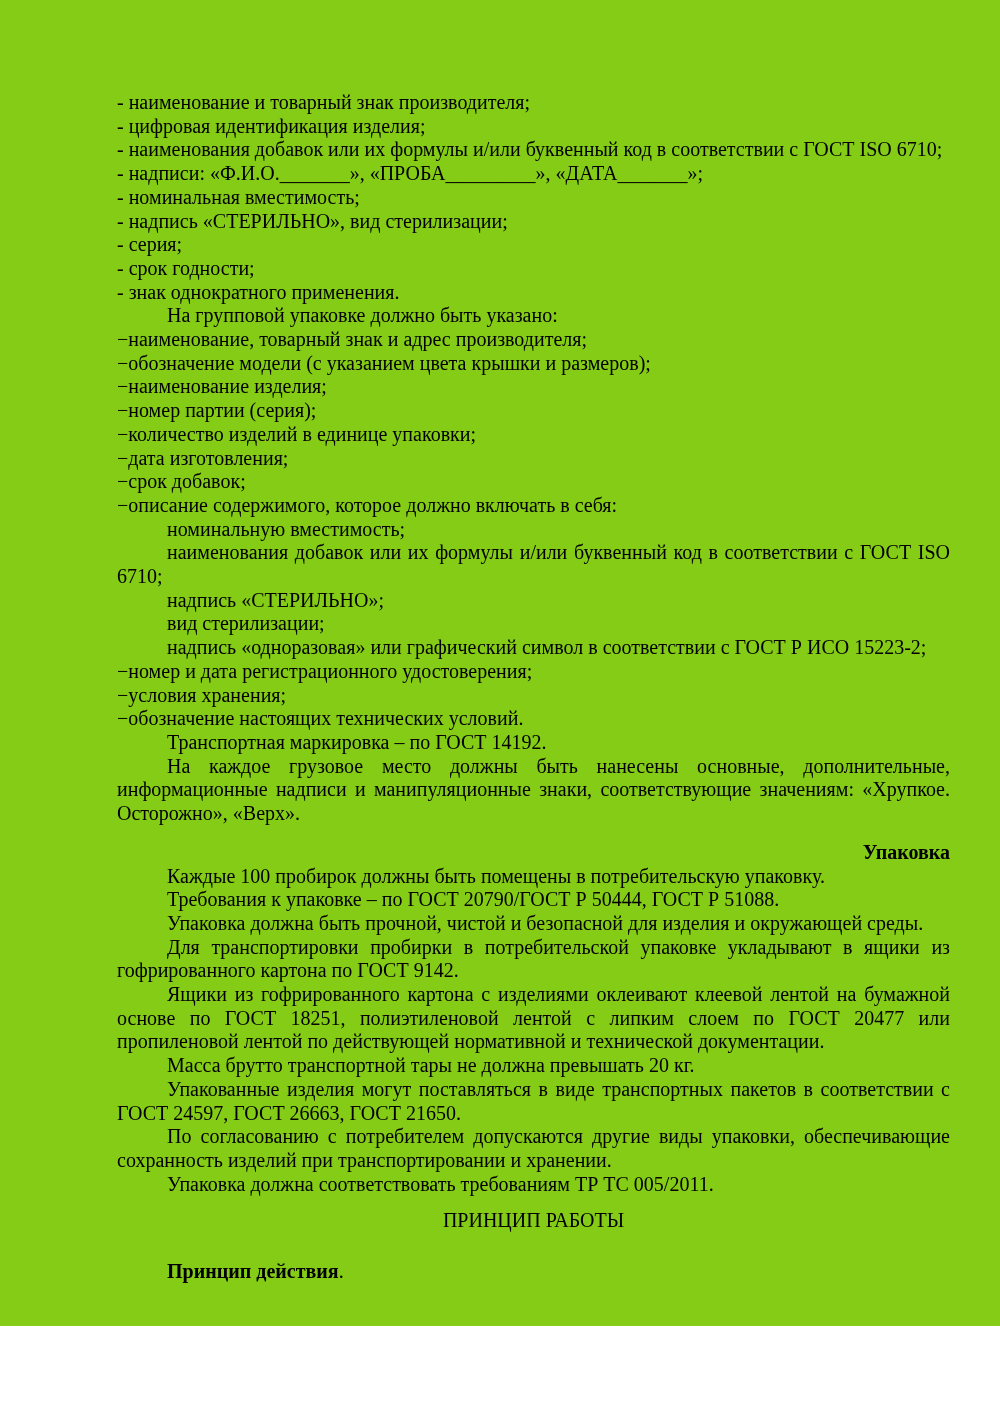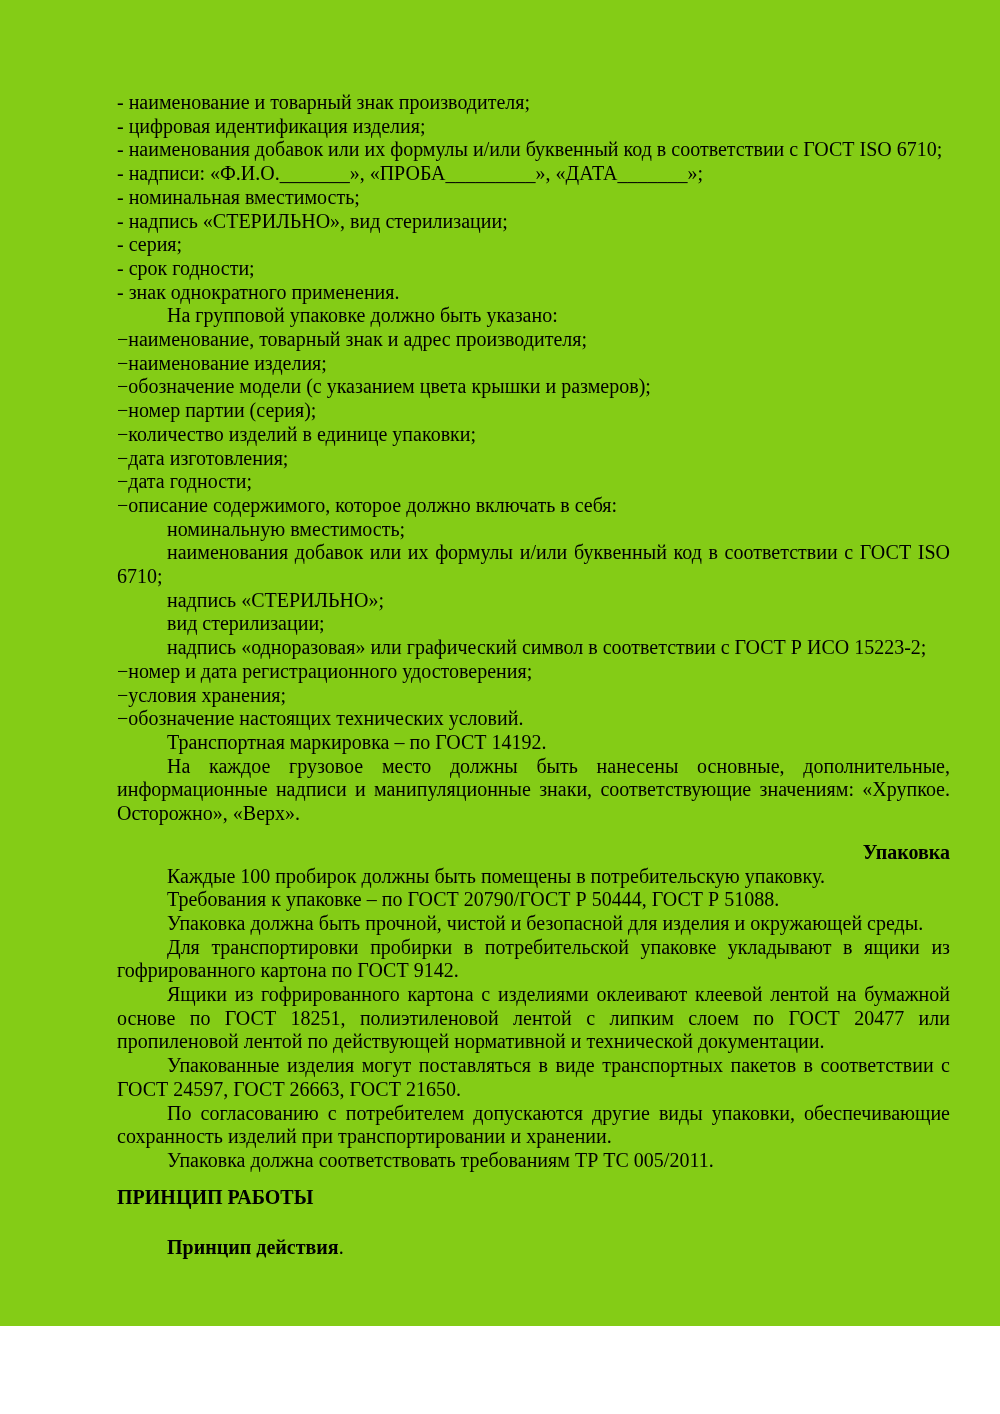--- a/index.html
+++ b/index.html
@@ -26,21 +26,22 @@
     text-align: justify;
   }
   p.ind { text-indent: 50px; }
   p.h-pack {
     font-weight: bold;
     text-align: right;
     text-indent: 98px;
     margin-top: 15px !important;
   }
   p.h-principle {
-    font-weight: bold;
+    font-weight: normal;
+    text-align: center;
     margin-top: 13px !important;
   }
   p.lead { text-indent: 50px; margin-top: 27px; }
   p.lead .b { font-weight: bold; }
 </style>
 </head>
 <body>
 
 <div class="page">
   <div class="doc">
@@ -51,26 +52,26 @@
     <p>- надписи: «Ф.И.О._______», «ПРОБА_________», «ДАТА_______»;</p>
     <p>- номинальная вместимость;</p>
     <p>- надпись «СТЕРИЛЬНО», вид стерилизации;</p>
     <p>- серия;</p>
     <p>- срок годности;</p>
     <p>- знак однократного применения.</p>
 
     <p class="ind">На групповой упаковке должно быть указано:</p>
 
     <p>−наименование, товарный знак и адрес производителя;</p>
+    <p>−обозначение модели (с указанием цвета крышки и размеров);</p>
     <p>−наименование изделия;</p>
-    <p>−обозначение модели (с указанием цвета крышки и размеров);</p>
     <p>−номер партии (серия);</p>
     <p>−количество изделий в единице упаковки;</p>
     <p>−дата изготовления;</p>
-    <p>−дата годности;</p>
+    <p>−срок добавок;</p>
     <p>−описание содержимого, которое должно включать в себя:</p>
 
     <p class="ind">номинальную вместимость;</p>
     <p class="ind">наименования добавок или их формулы и/или буквенный код в соответствии с ГОСТ ISO 6710;</p>
     <p class="ind">надпись «СТЕРИЛЬНО»;</p>
     <p class="ind">вид стерилизации;</p>
     <p class="ind">надпись «одноразовая» или графический символ в соответствии с ГОСТ Р ИСО 15223-2;</p>
 
     <p>−номер и дата регистрационного удостоверения;</p>
     <p>−условия хранения;</p>
@@ -79,20 +80,21 @@
     <p class="ind">Транспортная маркировка – по ГОСТ 14192.</p>
     <p class="ind">На каждое грузовое место должны быть нанесены основные, дополнительные, информационные надписи и манипуляционные знаки, соответствующие значениям: «Хрупкое. Осторожно», «Верх».</p>
 
     <p class="h-pack">Упаковка</p>
 
     <p class="ind">Каждые 100 пробирок должны быть помещены в потребительскую упаковку.</p>
     <p class="ind">Требования к упаковке – по ГОСТ 20790/ГОСТ Р 50444, ГОСТ Р 51088.</p>
     <p class="ind">Упаковка должна быть прочной, чистой и безопасной для изделия и окружающей среды.</p>
     <p class="ind">Для транспортировки пробирки в потребительской упаковке укладывают в ящики из гофрированного картона по ГОСТ 9142.</p>
     <p class="ind">Ящики из гофрированного картона с изделиями оклеивают клеевой лентой на бумажной основе по ГОСТ 18251, полиэтиленовой лентой с липким слоем по ГОСТ 20477 или пропиленовой лентой по действующей нормативной и технической документации.</p>
+    <p class="ind">Масса брутто транспортной тары не должна превышать 20 кг.</p>
     <p class="ind">Упакованные изделия могут поставляться в виде транспортных пакетов в соответствии с ГОСТ 24597, ГОСТ 26663, ГОСТ 21650.</p>
     <p class="ind">По согласованию с потребителем допускаются другие виды упаковки, обеспечивающие сохранность изделий при транспортировании и хранении.</p>
     <p class="ind">Упаковка должна соответствовать требованиям ТР ТС 005/2011.</p>
 
     <p class="h-principle">ПРИНЦИП РАБОТЫ</p>
 
     <p class="lead"><span class="b">Принцип действия</span><span>.</span></p>
 
   </div>
 </div>

